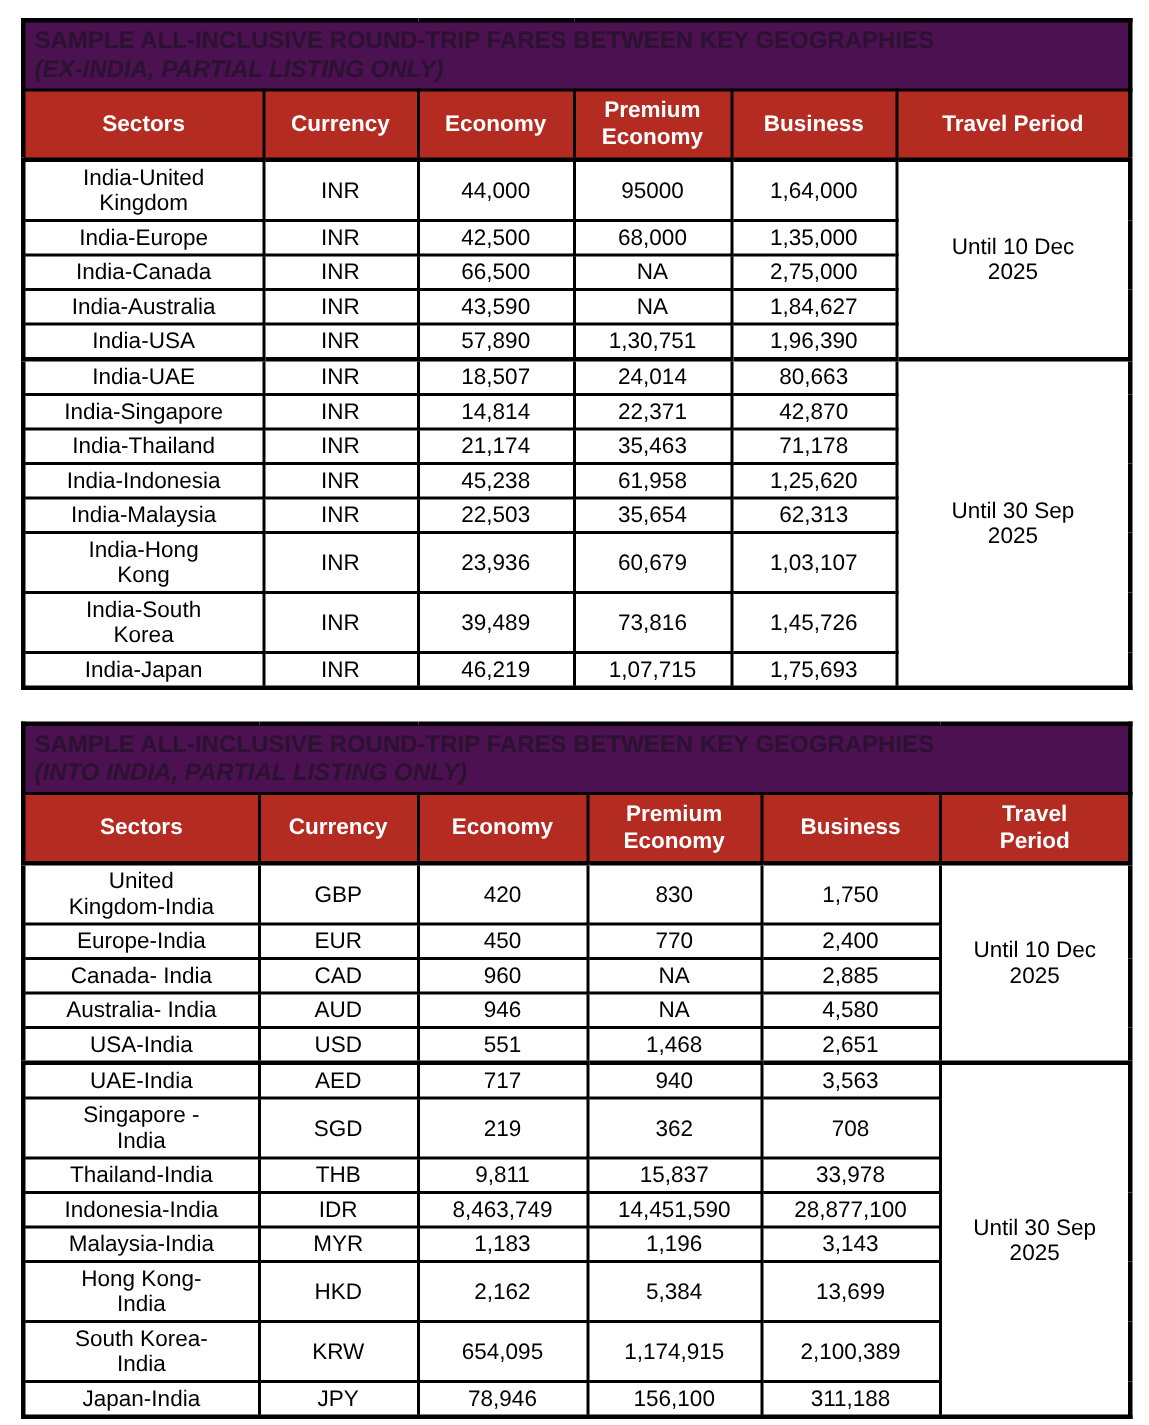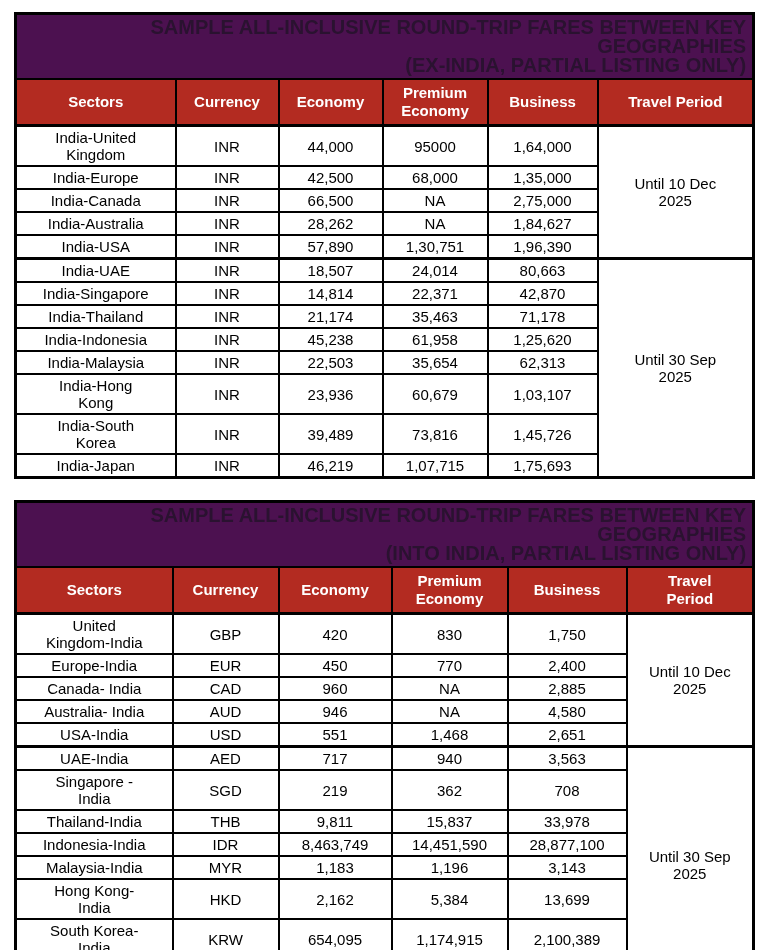--- a/index.html
+++ b/index.html
@@ -25,28 +25,28 @@
   table.fares {
     width: 738px;
     border-collapse: collapse;
     table-layout: fixed;
     border: 3px solid var(--border-color);
   }
   table.fares + table.fares { margin-top: 21px; }
   .title-cell {
     background: var(--title-bg);
     color: var(--title-text);
-    text-align: right;
+    text-align: left;
     padding: 3px 6px;
     border: 2px solid var(--border-color);
-    font-size: 20px;
+    font-size: 16px;
     font-weight: bold;
     line-height: 19px;
   }
-  .title-line2 { }
+  .title-line2 { font-style: italic; }
   th.col-head {
     background: var(--header-bg);
     color: var(--header-text);
     font-weight: bold;
     font-size: 15px;
     line-height: 18px;
     text-align: center;
     vertical-align: middle;
     border: 2px solid var(--border-color);
     padding: 4px 3px;
@@ -124,21 +124,21 @@
         <tr>
           <td>India-Canada</td>
           <td>INR</td>
           <td>66,500</td>
           <td>NA</td>
           <td>2,75,000</td>
         </tr>
         <tr>
           <td>India-Australia</td>
           <td>INR</td>
-          <td>28,262</td>
+          <td>43,590</td>
           <td>NA</td>
           <td>1,84,627</td>
         </tr>
         <tr>
           <td>India-USA</td>
           <td>INR</td>
           <td>57,890</td>
           <td>1,30,751</td>
           <td>1,96,390</td>
         </tr>

